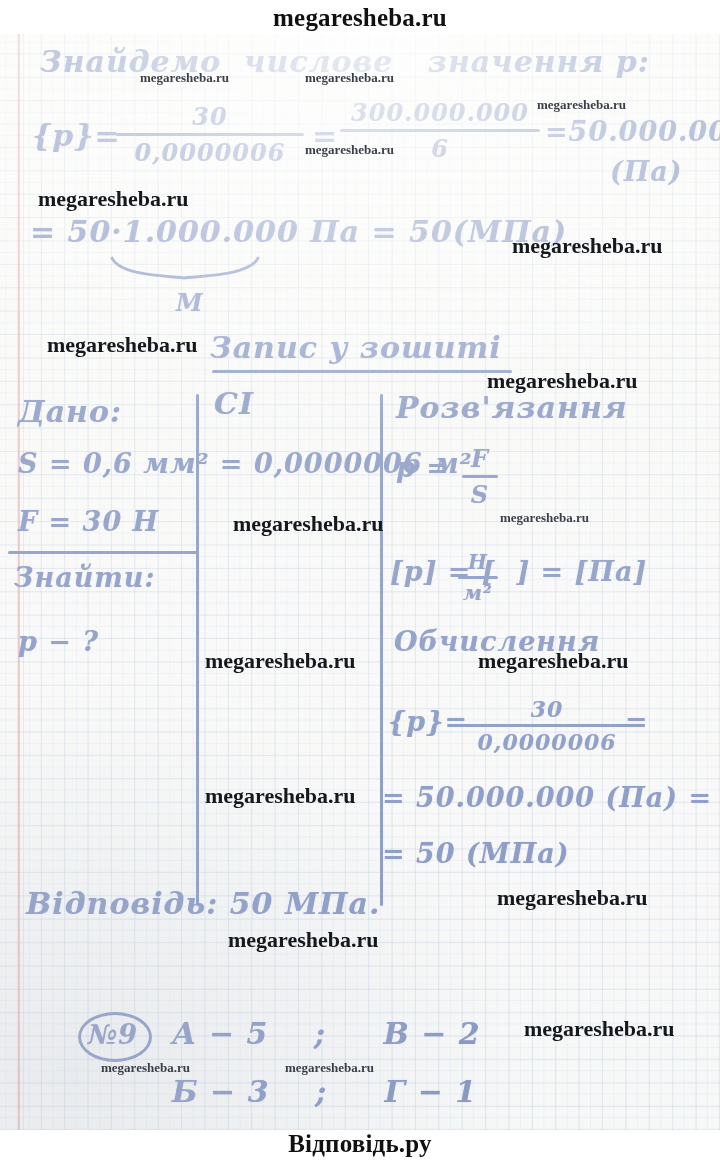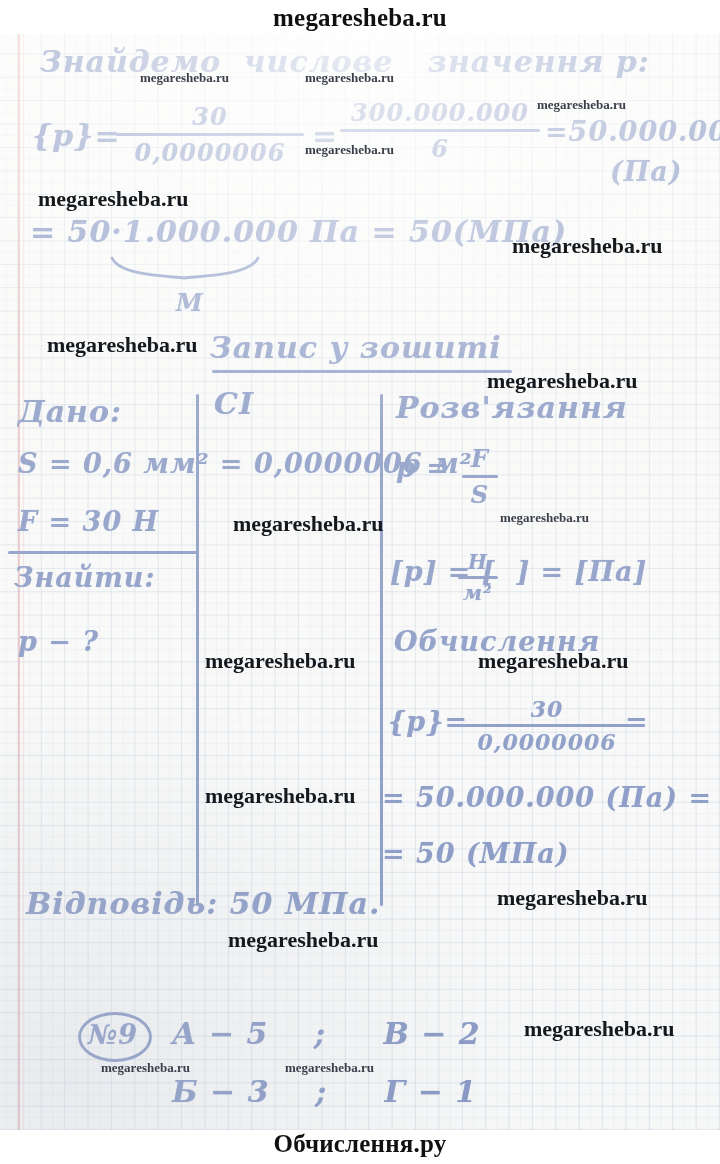--- a/index.html
+++ b/index.html
@@ -206,14 +206,14 @@
       <div class="wm big" style="left: 205px; top: 648px;">megaresheba.ru</div>
       <div class="wm big" style="left: 478px; top: 648px;">megaresheba.ru</div>
       <div class="wm big" style="left: 205px; top: 783px;">megaresheba.ru</div>
       <div class="wm big" style="left: 497px; top: 885px;">megaresheba.ru</div>
       <div class="wm big" style="left: 228px; top: 927px;">megaresheba.ru</div>
       <div class="wm big" style="left: 524px; top: 1016px;">megaresheba.ru</div>
       <div class="wm small" style="left: 101px; top: 1060px;">megaresheba.ru</div>
       <div class="wm small" style="left: 285px; top: 1060px;">megaresheba.ru</div>
     </div>
 
-  <div class="banner bottom">Обчислення.ру</div>
+  <div class="banner bottom">Відповідь.ру</div>
 </div>
 
 </body></html>

